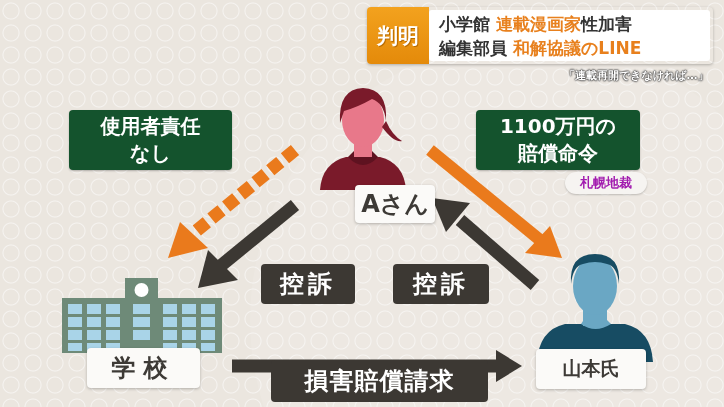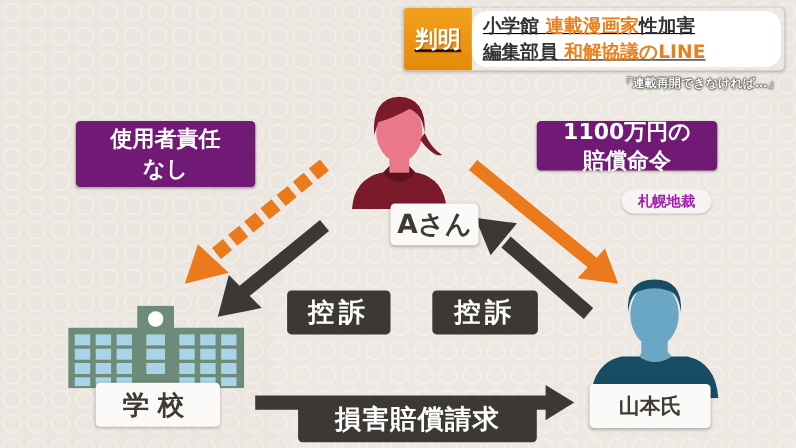--- a/index.html
+++ b/index.html
@@ -7,32 +7,32 @@
     font-family:"DejaVu Sans",sans-serif;
     background:#ebe6df;}
   .bg{position:absolute;inset:0;
     background-image:radial-gradient(circle at 50% 50%, rgba(255,255,255,0) 7px, rgba(255,255,255,0.55) 8px, rgba(255,255,255,0) 9px);
     background-size:22px 22px;}
   .bg2{position:absolute;left:250px;top:40px;width:560px;height:560px;border-radius:50%;
     background:rgba(255,255,255,0.10);}
   .abs{position:absolute;}
   
   .banner{position:absolute;left:367px;top:7px;width:346px;height:57px;display:flex;
-    border-radius:4px;overflow:hidden;box-shadow:0 1px 3px rgba(0,0,0,0.25);text-decoration:underline;}
+    border-radius:4px;overflow:hidden;box-shadow:0 1px 3px rgba(0,0,0,0.25);}
   .banner-tag{width:62px;background:linear-gradient(#f3a21e,#e48a0a);color:#fff;
     font-weight:bold;font-size:21px;display:flex;align-items:center;justify-content:center;
     text-shadow:1px 1px 0 #b86b00;}
-  .banner-body{flex:1;background:#fff;margin:3px 3px 3px 0;border-radius:14px;
+  .banner-body{flex:1;background:#fff;margin:3px 3px 3px 0;border-radius:3px;
     display:flex;flex-direction:column;justify-content:center;padding-left:10px;}
   .banner-line{font-size:17px;font-weight:bold;line-height:24px;color:#333;white-space:nowrap;}
   .hl{color:#e8801d;}
   .subcap{position:absolute;left:516px;top:68px;font-size:11px;color:#fff;font-weight:bold;
     text-shadow:0 0 2px #333,0 0 2px #333,0 0 1px #000;white-space:nowrap;margin-left:48px;}
   
-  .obox{position:absolute;background:#701a75;color:#fff;font-weight:bold;border-radius:4px;
+  .obox{position:absolute;background:#14532d;color:#fff;font-weight:bold;border-radius:4px;
     text-align:center;display:flex;flex-direction:column;justify-content:center;
     box-shadow:0 1px 2px rgba(0,0,0,0.25);}
   .obox span{display:block;font-size:20px;line-height:27px;}
   .pill{position:absolute;left:565px;top:172px;width:82px;height:22px;border-radius:11px;
     background:#f6f4f1;color:#a21caf;font-size:13px;font-weight:bold;display:flex;
     align-items:center;justify-content:center;box-shadow:0 1px 2px rgba(0,0,0,0.2);}
   
   .label{position:absolute;background:#fbfaf8;color:#3d3a36;font-weight:bold;border-radius:4px;
     display:flex;align-items:center;justify-content:center;box-shadow:0 1px 3px rgba(0,0,0,0.25);}
   .dbox{position:absolute;background:#3c3833;color:#fff;font-weight:bold;border-radius:4px;
@@ -82,21 +82,21 @@
   <g>
     <line x1="232" y1="366" x2="500" y2="366" stroke="#3c3833" stroke-width="13"></line>
     <polygon points="522,366 496,350 496,382" fill="#3c3833"></polygon>
   </g>
 </svg>
 
 <div class="obox" style="left:69px;top:110px;width:163px;height:60px;">
   <span>使用者責任</span>
   <span>なし</span>
 </div>
-<div class="obox" style="left:488px;top:110px;width:164px;height:45px;">
+<div class="obox" style="left:476px;top:110px;width:164px;height:60px;">
   <span>1100万円の</span>
   <span>賠償命令</span>
 </div>
 <div class="pill">札幌地裁</div>
 
 <svg class="abs" style="left:310px;top:85px" width="106" height="110">
   <path d="M10,105 Q12,78 36,72 L70,72 Q94,78 96,105 Z" fill="#7a1a2a"></path>
   <path d="M38,72 Q53,88 68,72 L62,66 L44,66 Z" fill="#5e1220"></path>
   <rect x="44" y="52" width="18" height="20" fill="#e8788a"></rect>
   <ellipse cx="53" cy="35" rx="21" ry="27" fill="#e8788a"></ellipse>

